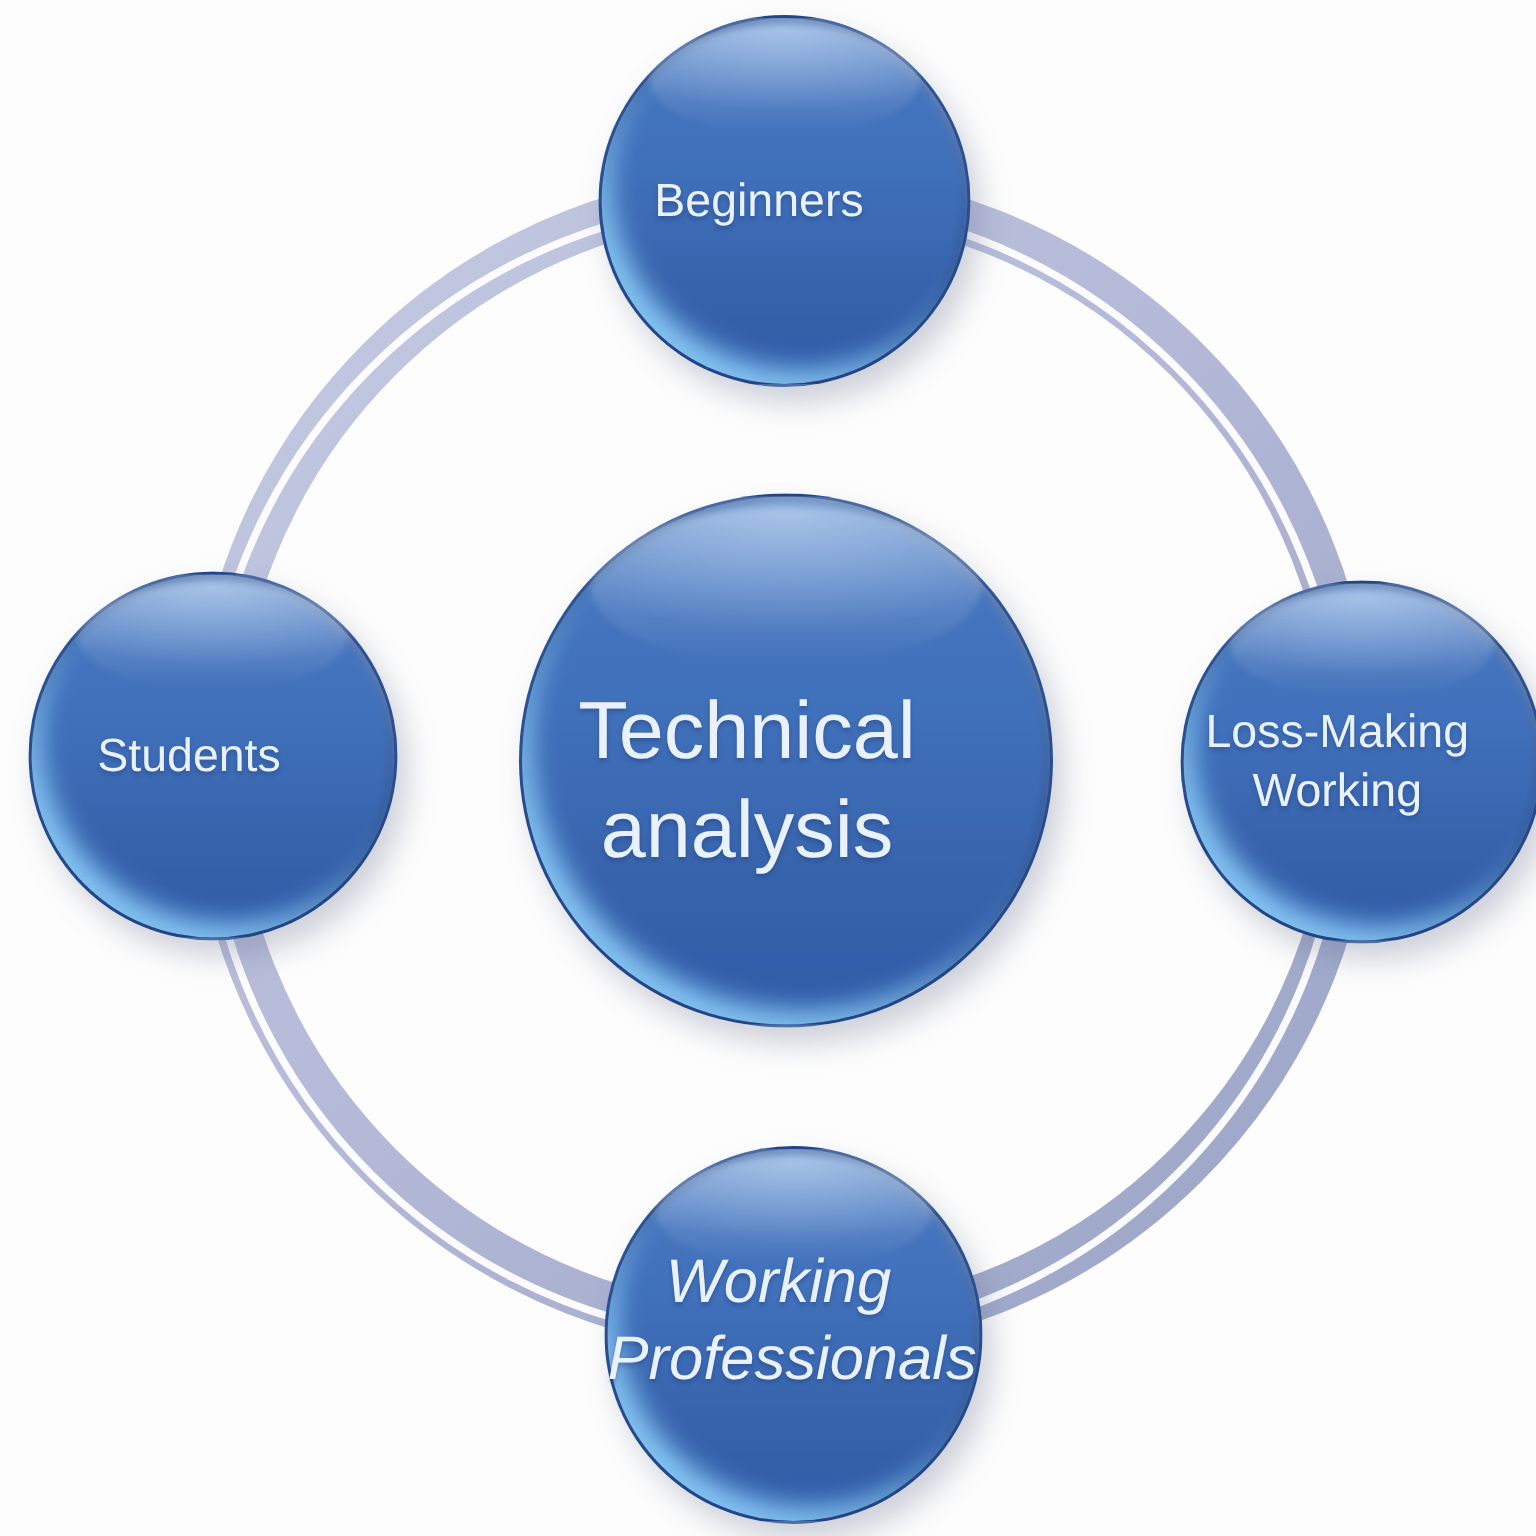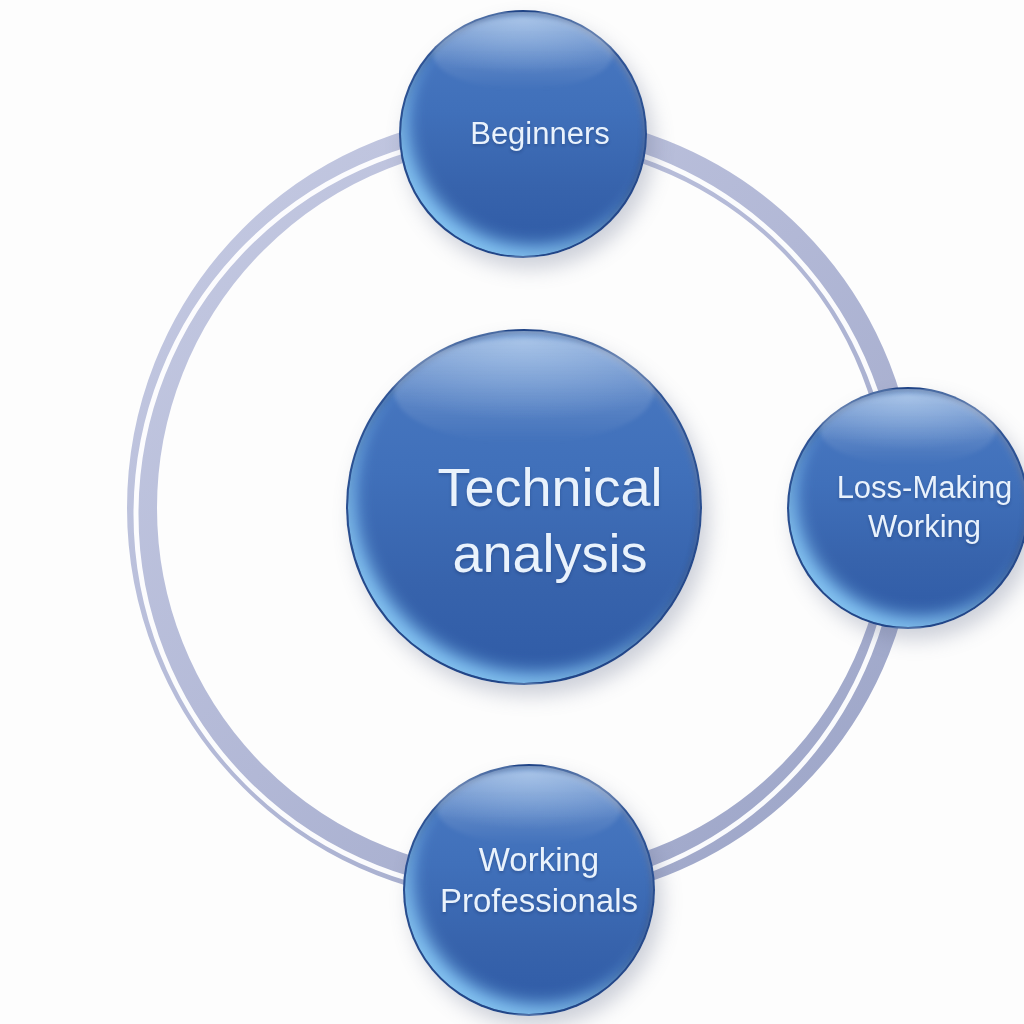--- a/index.html
+++ b/index.html
@@ -14,21 +14,21 @@
   .ring-svg {
     position: absolute;
     left: 0; top: 0;
     width: 1024px; height: 1024px;
   }
   .node {
     position: absolute;
     border-radius: 50%;
     display: flex;
     align-items: center;
-    justify-content: flex-end;
+    justify-content: flex-start;
     text-align: center;
     color: #e9f2fc;
     background:
       radial-gradient(ellipse 75% 30% at 50% 3%, rgba(200,230,255,0.45), rgba(255,255,255,0) 75%),
       linear-gradient(180deg, #4a79c2 0%, #4070ba 40%, #3763ac 72%, #2f5ba6 100%);
     border: 2px solid rgba(18,42,98,0.45);
     box-shadow:
       inset 12px -16px 18px -7px rgba(145,212,255,0.9),
       inset -3px 5px 8px -5px rgba(255,255,255,0.45),
       inset 0 0 5px 2px rgba(12,32,80,0.40),
@@ -49,21 +49,21 @@
     position: relative;
     display: block;
     text-shadow: 0 2px 3px rgba(20,40,90,0.30);
   }
   .node-center { left: 346px; top: 329px; width: 352px; height: 352px; font-size: 54px; line-height: 1.22; }
   .node-center .node-label { width: 300px; margin-top: 27px; }
   .node-top    { left: 399px; top:  10px; width: 244px; height: 244px; font-size: 31px; line-height: 1.25; }
   .node-top .node-label { width: 210px; }
   .node-right  { left: 787px; top: 387px; width: 238px; height: 238px; font-size: 31px; line-height: 1.25; }
   .node-right .node-label { width: 205px; }
-  .node-bottom { left: 403px; top: 764px; width: 248px; height: 248px; font-size: 33px; line-height: 1.25; }
+  .node-bottom { left: 403px; top: 764px; width: 248px; height: 248px; font-size: 41px; line-height: 1.25; font-style: italic; }
   .node-bottom .node-label { width: 228px; margin-top: -20px; }
   .node-left   { left:  19px; top: 381px; width: 242px; height: 242px; font-size: 31px; line-height: 1.25; }
   .node-left .node-label { width: 210px; }
 </style>
 </head>
 <body>
 
 <div class="stage">
 
   <svg class="ring-svg" viewBox="0 0 1024 1024" aria-hidden="true">
@@ -87,14 +87,17 @@
   </div>
 
   <div class="node node-right">
     <span class="node-label">Loss-Making Working</span>
   </div>
 
   <div class="node node-bottom">
     <span class="node-label">Working Professionals</span>
   </div>
 
+  <div class="node node-left">
+    <span class="node-label">Students</span>
+  </div>
 
 </div>
 
 </body></html>

